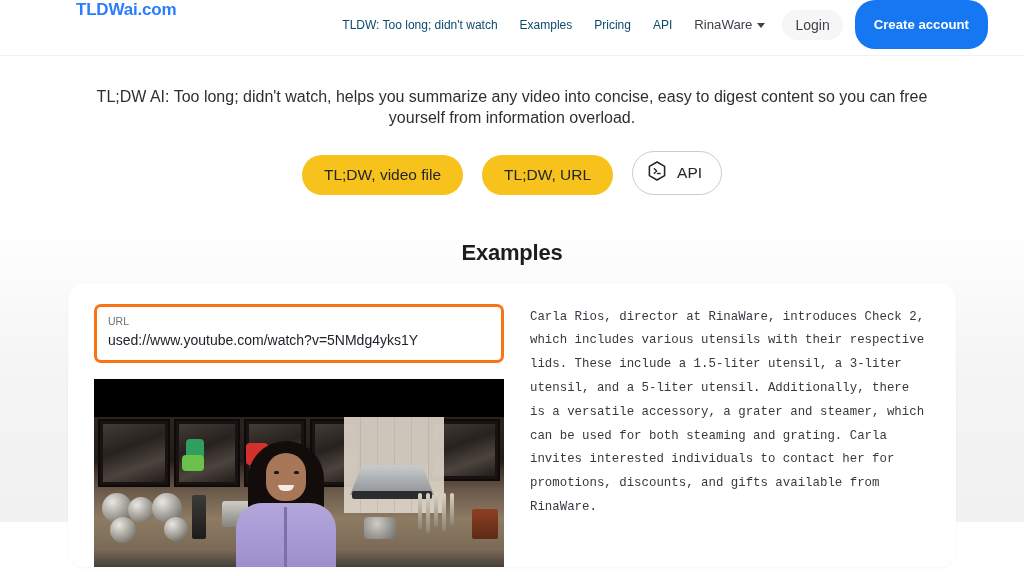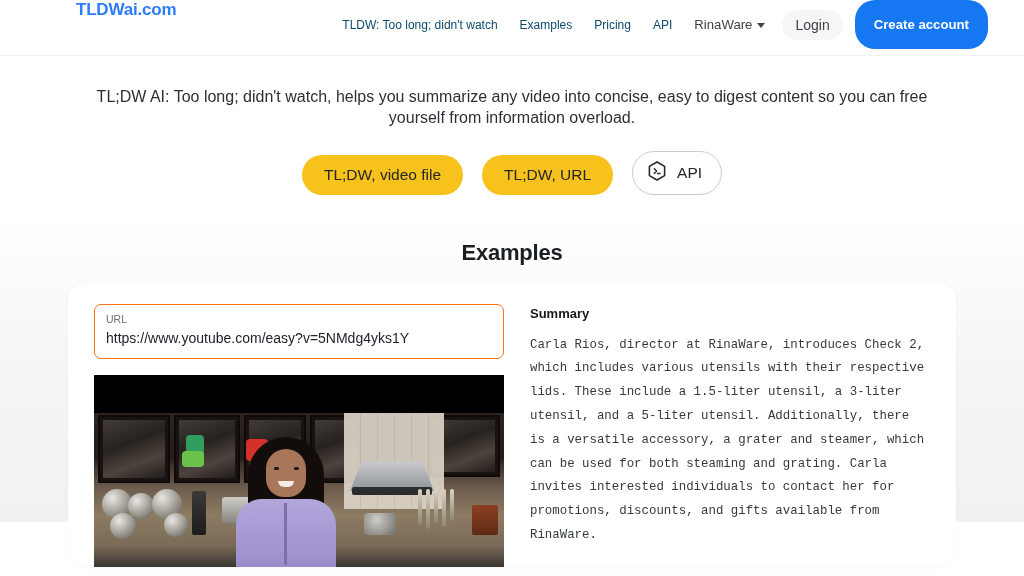--- a/index.html
+++ b/index.html
@@ -184,21 +184,21 @@
     display: flex;
     gap: 26px;
     height: 283px;
     overflow: hidden;
   }
 
   .card-left { width: 410px; flex: 0 0 410px; }
   .card-right { flex: 1; padding-top: 2px; }
 
   .url-field {
-    border: 1px solid #f97316;
+    border: 3px solid #f97316;
     border-radius: 7px;
     padding: 7px 11px 9px;
     background: #fff;
   }
   .url-label {
     font-size: 10.5px;
     color: #6b7177;
     line-height: 1.5;
   }
   .url-value {
@@ -342,21 +342,21 @@
 </section>
 
 <section class="examples-section">
   <h2 class="examples-title">Examples</h2>
 
   <div class="example-card">
 
     <div class="card-left">
       <div class="url-field">
         <div class="url-label">URL</div>
-        <div class="url-value">https://www.youtube.com/easy?v=5NMdg4yks1Y</div>
+        <div class="url-value">used://www.youtube.com/watch?v=5NMdg4yks1Y</div>
       </div>
 
       <div class="video-wrap">
         <div class="video-bars-top"></div>
         <div class="kitchen">
           <div class="cab cab1"></div>
           <div class="cab cab2"></div>
           <div class="cab cab3"></div>
           <div class="cab cab4"></div>
           <div class="cab cab5"></div>
@@ -391,18 +391,17 @@
             <div class="smile"></div>
             <div class="body"></div>
             <div class="zip"></div>
 
           </div>
         </div>
       </div>
     </div>
 
     <div class="card-right">
-      <div class="summary-heading">Summary</div>
       <div class="summary-body">Carla Rios, director at RinaWare, introduces Check 2, which includes various utensils with their respective lids. These include a 1.5-liter utensil, a 3-liter utensil, and a 5-liter utensil. Additionally, there is a versatile accessory, a grater and steamer, which can be used for both steaming and grating. Carla invites interested individuals to contact her for promotions, discounts, and gifts available from RinaWare.</div>
     </div>
 
   </div>
 </section>
 
 </body></html>

